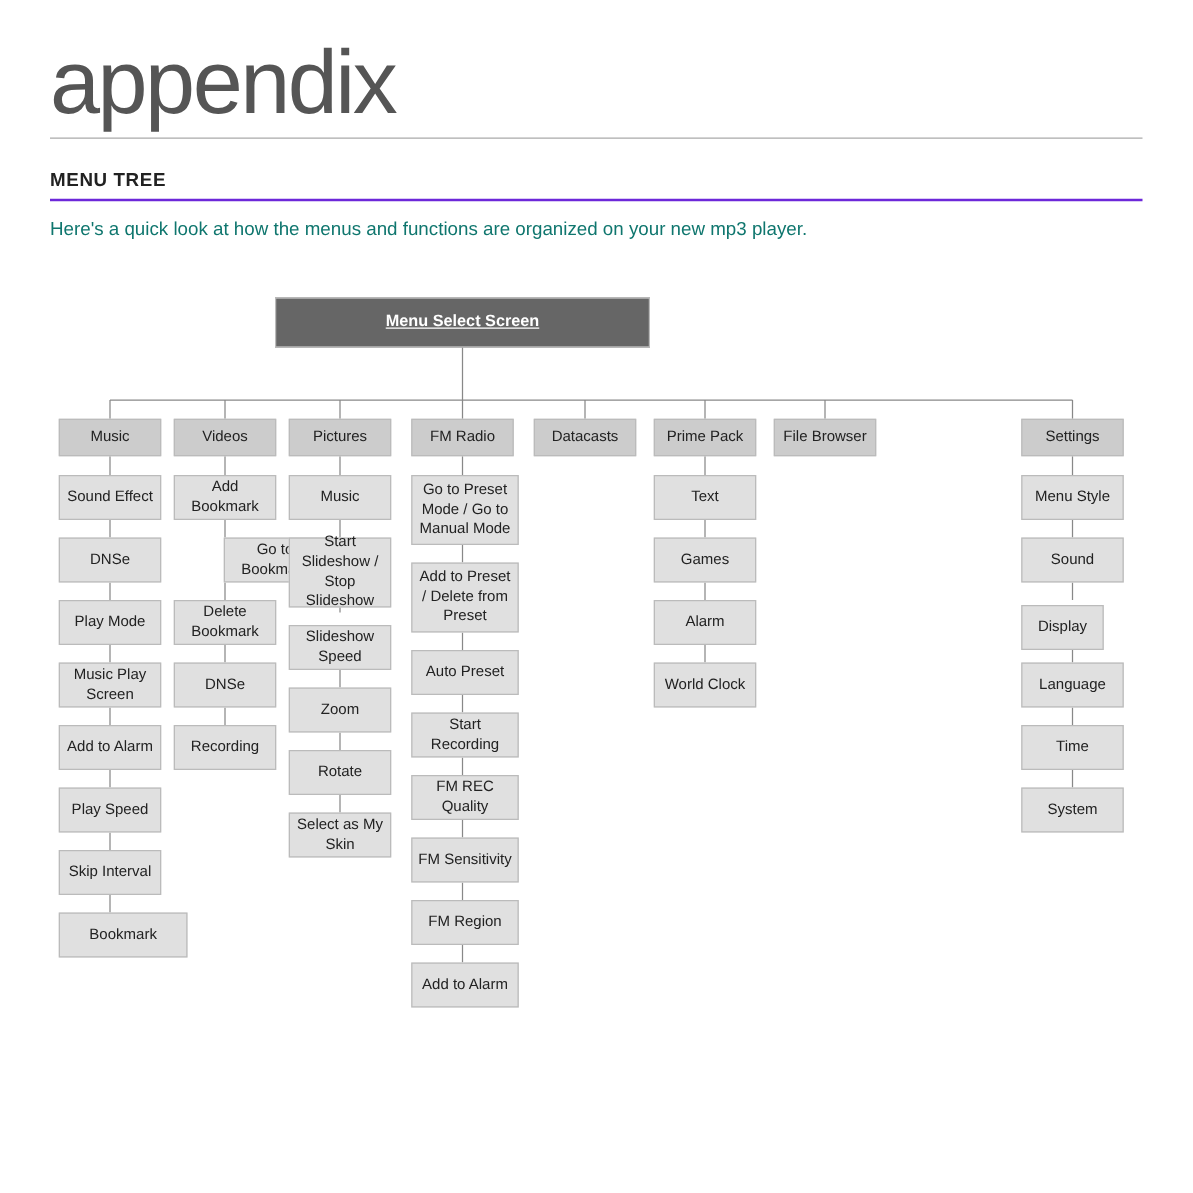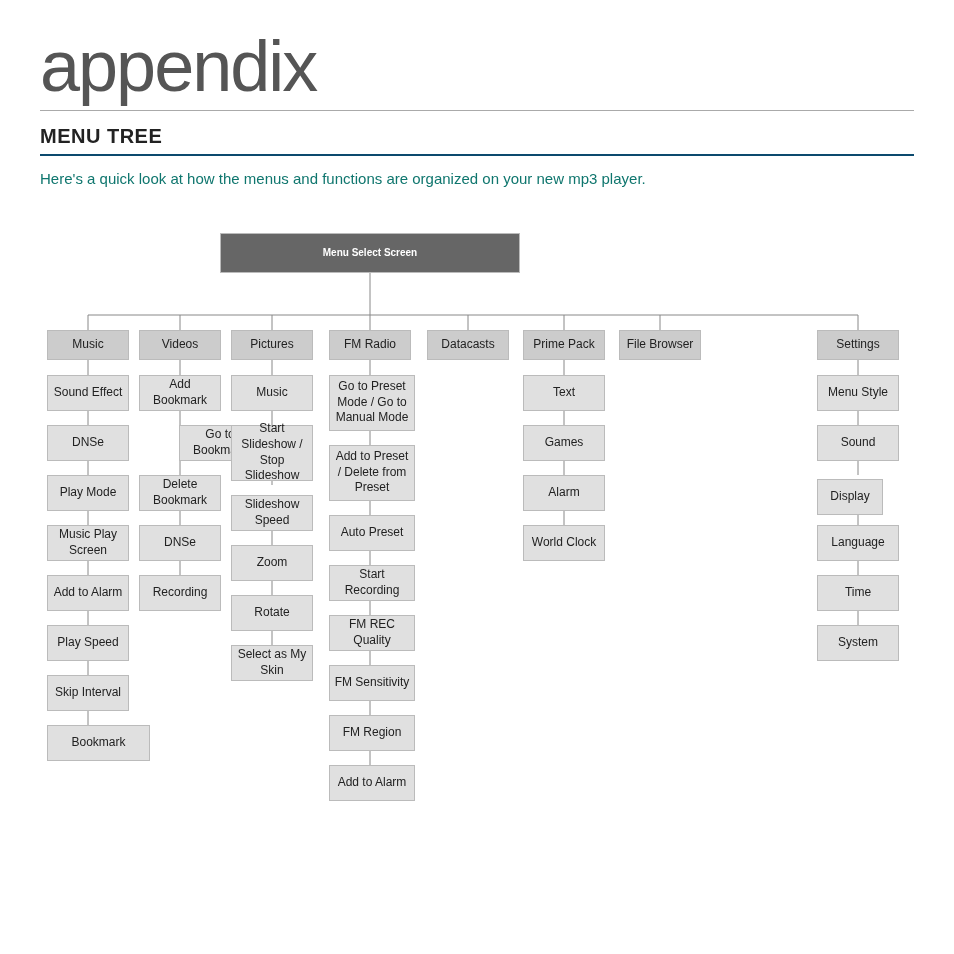--- a/index.html
+++ b/index.html
@@ -14,28 +14,28 @@
     }
 
     .page-title {
       font-size: 72px;
       font-weight: 100;
       color: #555;
       letter-spacing: -2px;
       line-height: 1;
       border-bottom: 1px solid #aaa;
       padding-bottom: 8px;
-      margin-bottom: 14px;
+      margin-bottom: 25px;
     }
 
     .section-title {
-      font-size: 20px;
+      font-size: 15px;
       font-weight: 900;
       letter-spacing: 0.5px;
-      border-bottom: 2px solid #0c4a6e;
+      border-bottom: 2px solid #6d28d9;
       padding-bottom: 6px;
       margin-bottom: 12px;
     }
 
     .intro-text {
       font-size: 15px;
       color: #0f766e;
       margin-bottom: 24px;
       line-height: 1.5;
     }
@@ -146,21 +146,21 @@
     <line x1="524" y1="296" x2="524" y2="310" stroke="#888" stroke-width="1"></line>
 
     <line x1="818" y1="145" x2="818" y2="160" stroke="#888" stroke-width="1"></line>
     <line x1="818" y1="196" x2="818" y2="210" stroke="#888" stroke-width="1"></line>
     <line x1="818" y1="246" x2="818" y2="260" stroke="#888" stroke-width="1"></line>
     <line x1="818" y1="296" x2="818" y2="310" stroke="#888" stroke-width="1"></line>
     <line x1="818" y1="346" x2="818" y2="360" stroke="#888" stroke-width="1"></line>
     <line x1="818" y1="396" x2="818" y2="410" stroke="#888" stroke-width="1"></line>
   </svg>
 
-  <div class="box dark" style="left:180px; top:18px; width:300px; height:40px; font-size:10px;">
+  <div class="box dark" style="left:180px; top:18px; width:300px; height:40px; font-size:13px;text-decoration:underline;">
     <span>Menu Select Screen</span>
   </div>
 
   <div class="box medium" style="left:7px; top:115px; width:82px; height:30px;">Music</div>
 
   <div class="box medium" style="left:99px; top:115px; width:82px; height:30px;">Videos</div>
 
   <div class="box medium" style="left:191px; top:115px; width:82px; height:30px;">Pictures</div>
 
   <div class="box medium" style="left:289px; top:115px; width:82px; height:30px;">FM Radio</div>

